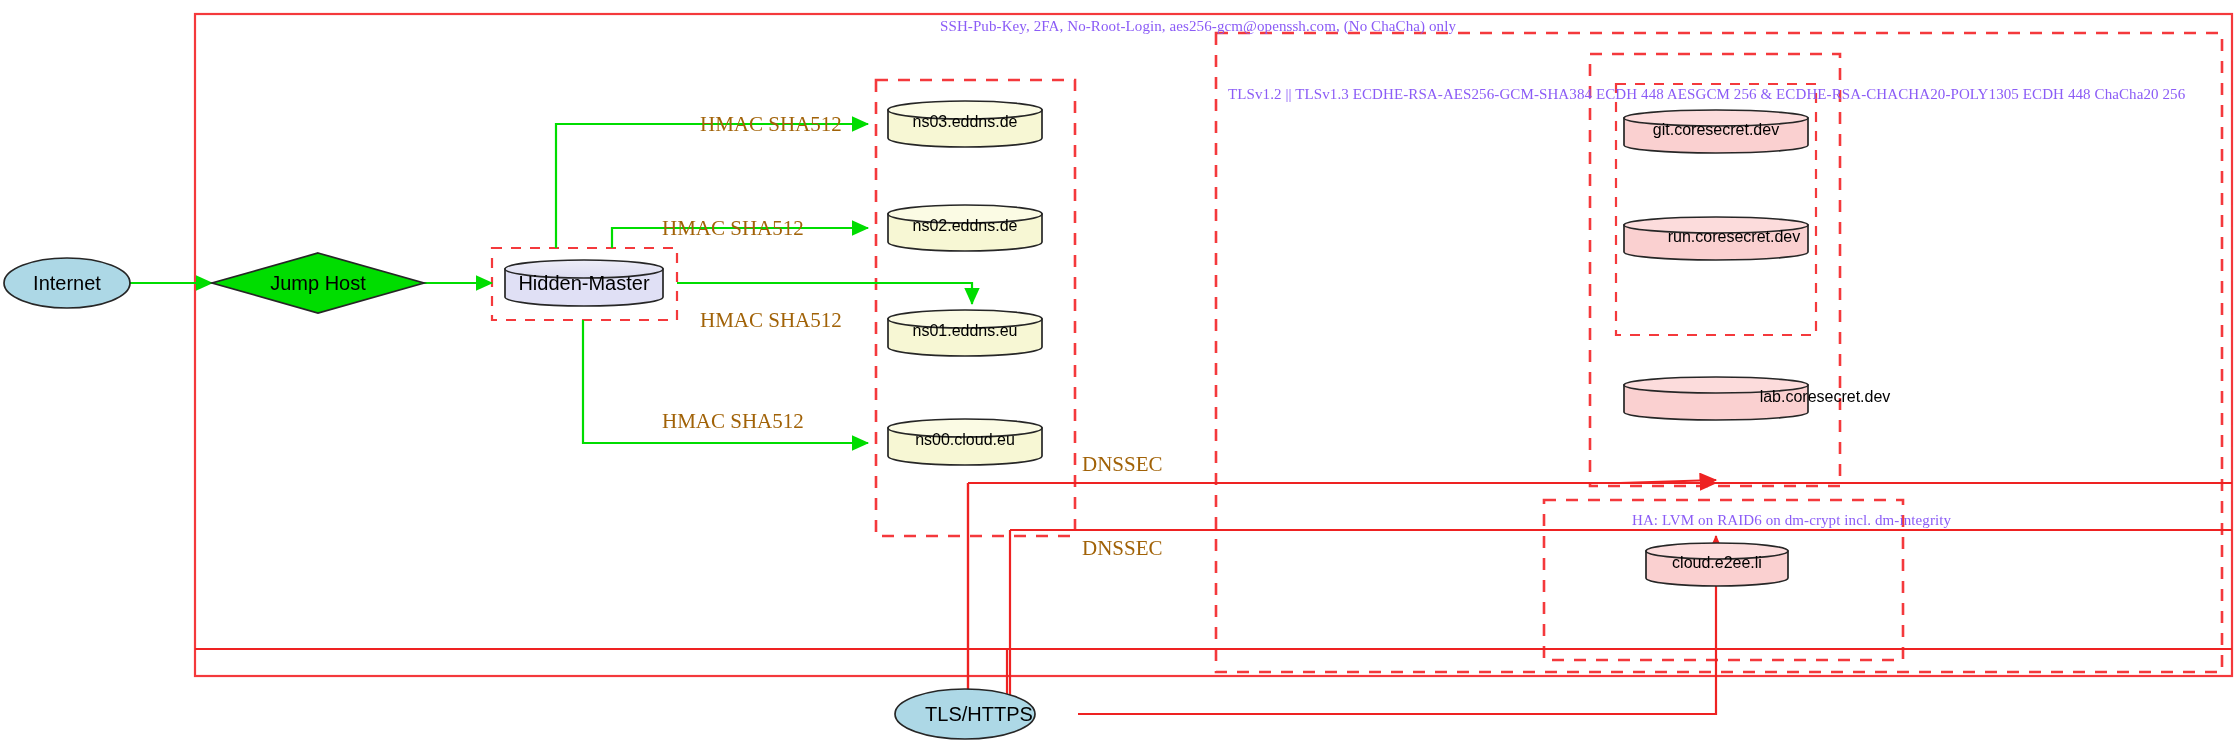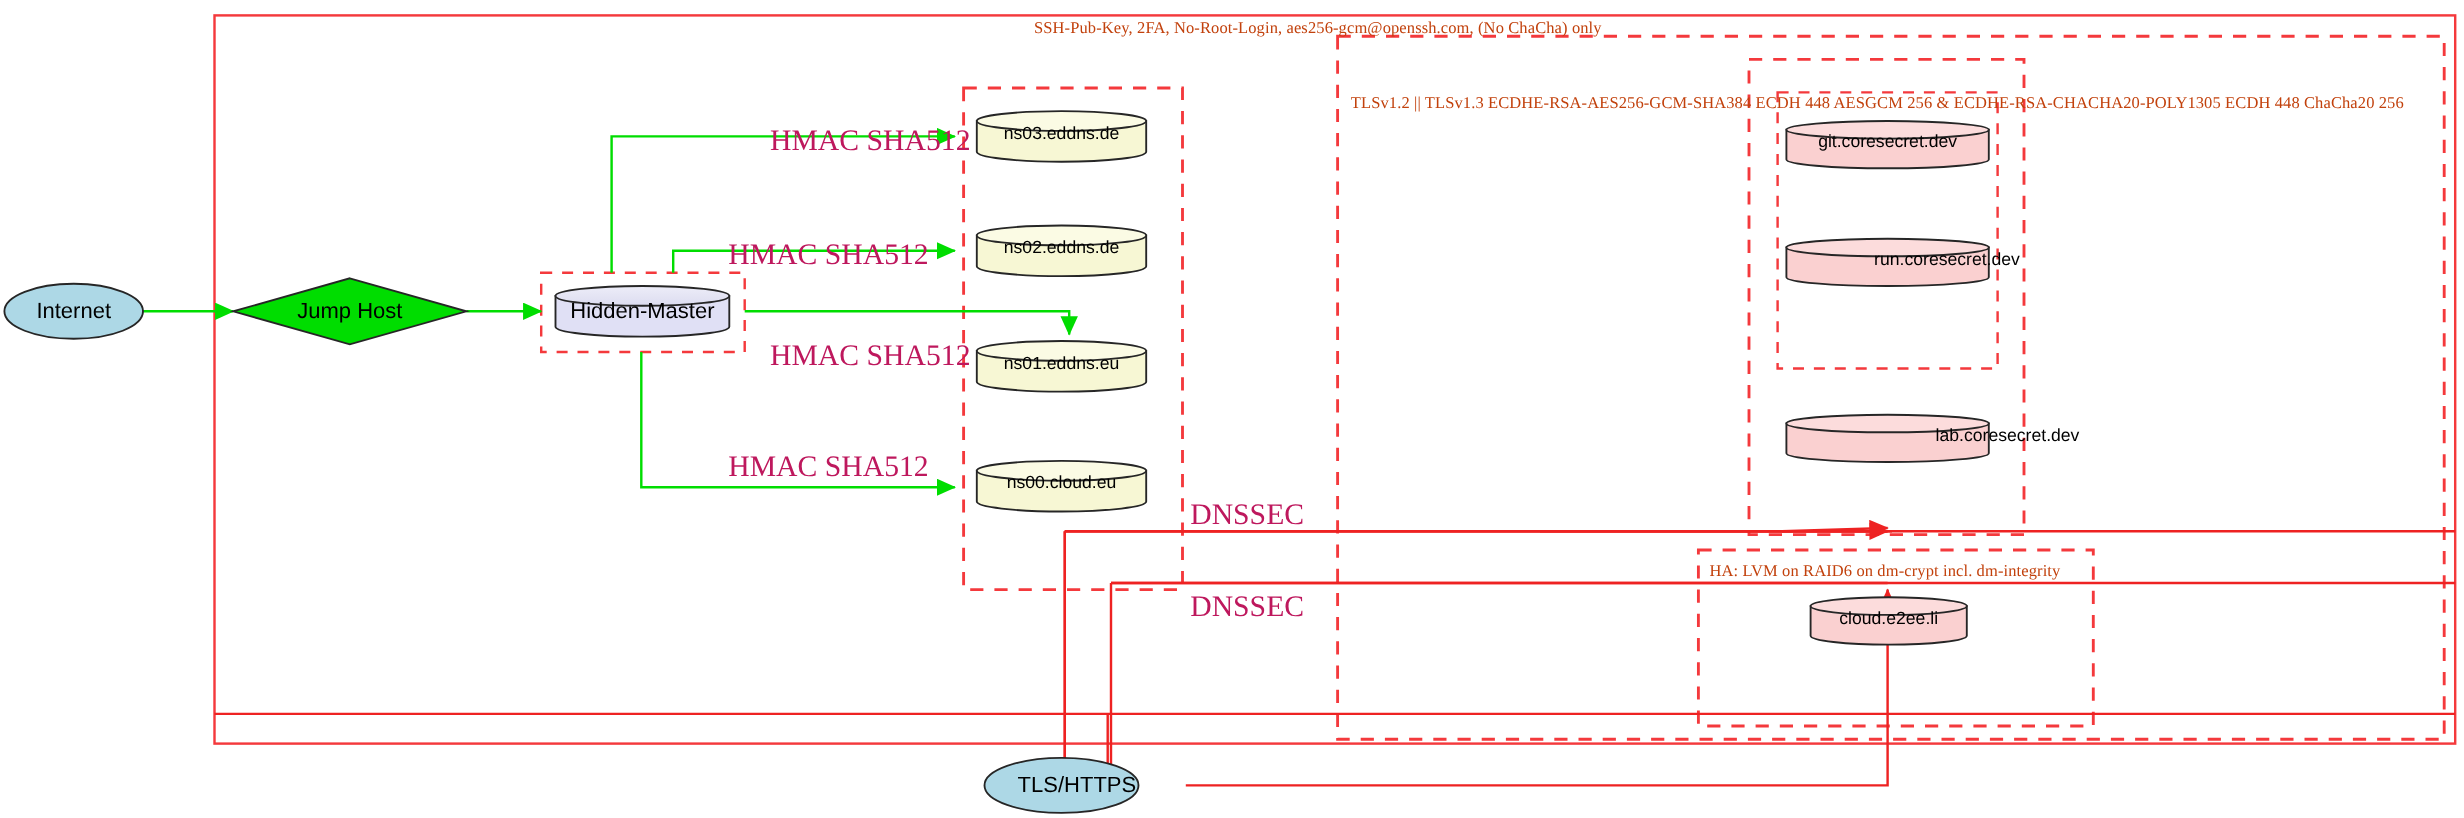--- a/index.html
+++ b/index.html
@@ -54,27 +54,27 @@
     stroke-width: 1.7;
   }
   .lbl {
     position: absolute;
     white-space: nowrap;
     color: #000000;
   }
   .cluster-label {
     font-family: "Liberation Serif", serif;
     font-size: 15px;
-    color: #c2410c;
+    color: #8b5cf6;
     letter-spacing: 0.1px;
   }
   .edge-label {
     font-family: "Liberation Serif", serif;
-    font-size: 27px;
-    color: #be185d;
+    font-size: 21px;
+    color: #a16207;
     text-align: center;
   }
   .node-label {
     font-family: "Liberation Sans", sans-serif;
     font-size: 20px;
     color: #000000;
     text-align: center;
   }
   .node-label-sm {
     font-size: 16px;
@@ -193,39 +193,39 @@
       <ellipse class="node-shape" cx="1717" cy="551" rx="71" ry="8" fill="#fcdcdc"></ellipse>
     </g>
 
     <ellipse class="node-shape" cx="965" cy="714" rx="70" ry="25" fill="#add8e6"></ellipse>
   </svg>
 
   <div class="lbl cluster-label" style="left:940px; top:18px;">SSH-Pub-Key, 2FA, No-Root-Login, aes256-gcm@openssh.com, (No ChaCha) only</div>
 
   <div class="lbl cluster-label" style="left:1228px; top:54px;margin-top:32px;">TLSv1.2 || TLSv1.3 ECDHE-RSA-AES256-GCM-SHA384 ECDH 448 AESGCM 256 &amp; ECDHE-RSA-CHACHA20-POLY1305 ECDH 448 ChaCha20 256</div>
 
-  <div class="lbl cluster-label" style="left:1554px; top:512px;">HA: LVM on RAID6 on dm-crypt incl. dm-integrity</div>
+  <div class="lbl cluster-label" style="left:1632px; top:512px;">HA: LVM on RAID6 on dm-crypt incl. dm-integrity</div>
 
   <div class="lbl node-label" style="left:4px; top:272px; width:126px;">Internet</div>
 
   <div class="lbl node-label" style="left:255px; top:272px; width:126px;">Jump Host</div>
 
   <div class="lbl node-label" style="left:505px; top:272px; width:158px;">Hidden-Master</div>
 
   <div class="lbl node-label node-label-sm" style="left:888px; top:113px; width:154px;">ns03.eddns.de</div>
 
   <div class="lbl node-label node-label-sm" style="left:888px; top:217px; width:154px;">ns02.eddns.de</div>
 
   <div class="lbl node-label node-label-sm" style="left:888px; top:322px; width:154px;">ns01.eddns.eu</div>
 
   <div class="lbl node-label node-label-sm" style="left:888px; top:431px; width:154px;">ns00.cloud.eu</div>
 
   <div class="lbl node-label node-label-sm" style="left:1624px; top:121px; width:184px;">git.coresecret.dev</div>
 
-  <div class="lbl node-label node-label-sm" style="left:1660px; top:228px; width:220px;">run.coresecret.dev</div>
+  <div class="lbl node-label node-label-sm" style="left:1624px; top:228px; width:220px;">run.coresecret.dev</div>
 
   <div class="lbl node-label node-label-sm" style="left:1717px; top:388px; width:216px;">lab.coresecret.dev</div>
 
   <div class="lbl node-label node-label-sm" style="left:1646px; top:554px; width:142px;">cloud.e2ee.li</div>
 
   <div class="lbl node-label" style="left:895px; top:703px; width:168px;">TLS/HTTPS</div>
 
   <div class="lbl edge-label" style="left:700px; top:112px;">HMAC SHA512</div>
 
   <div class="lbl edge-label" style="left:662px; top:216px;">HMAC SHA512</div>

